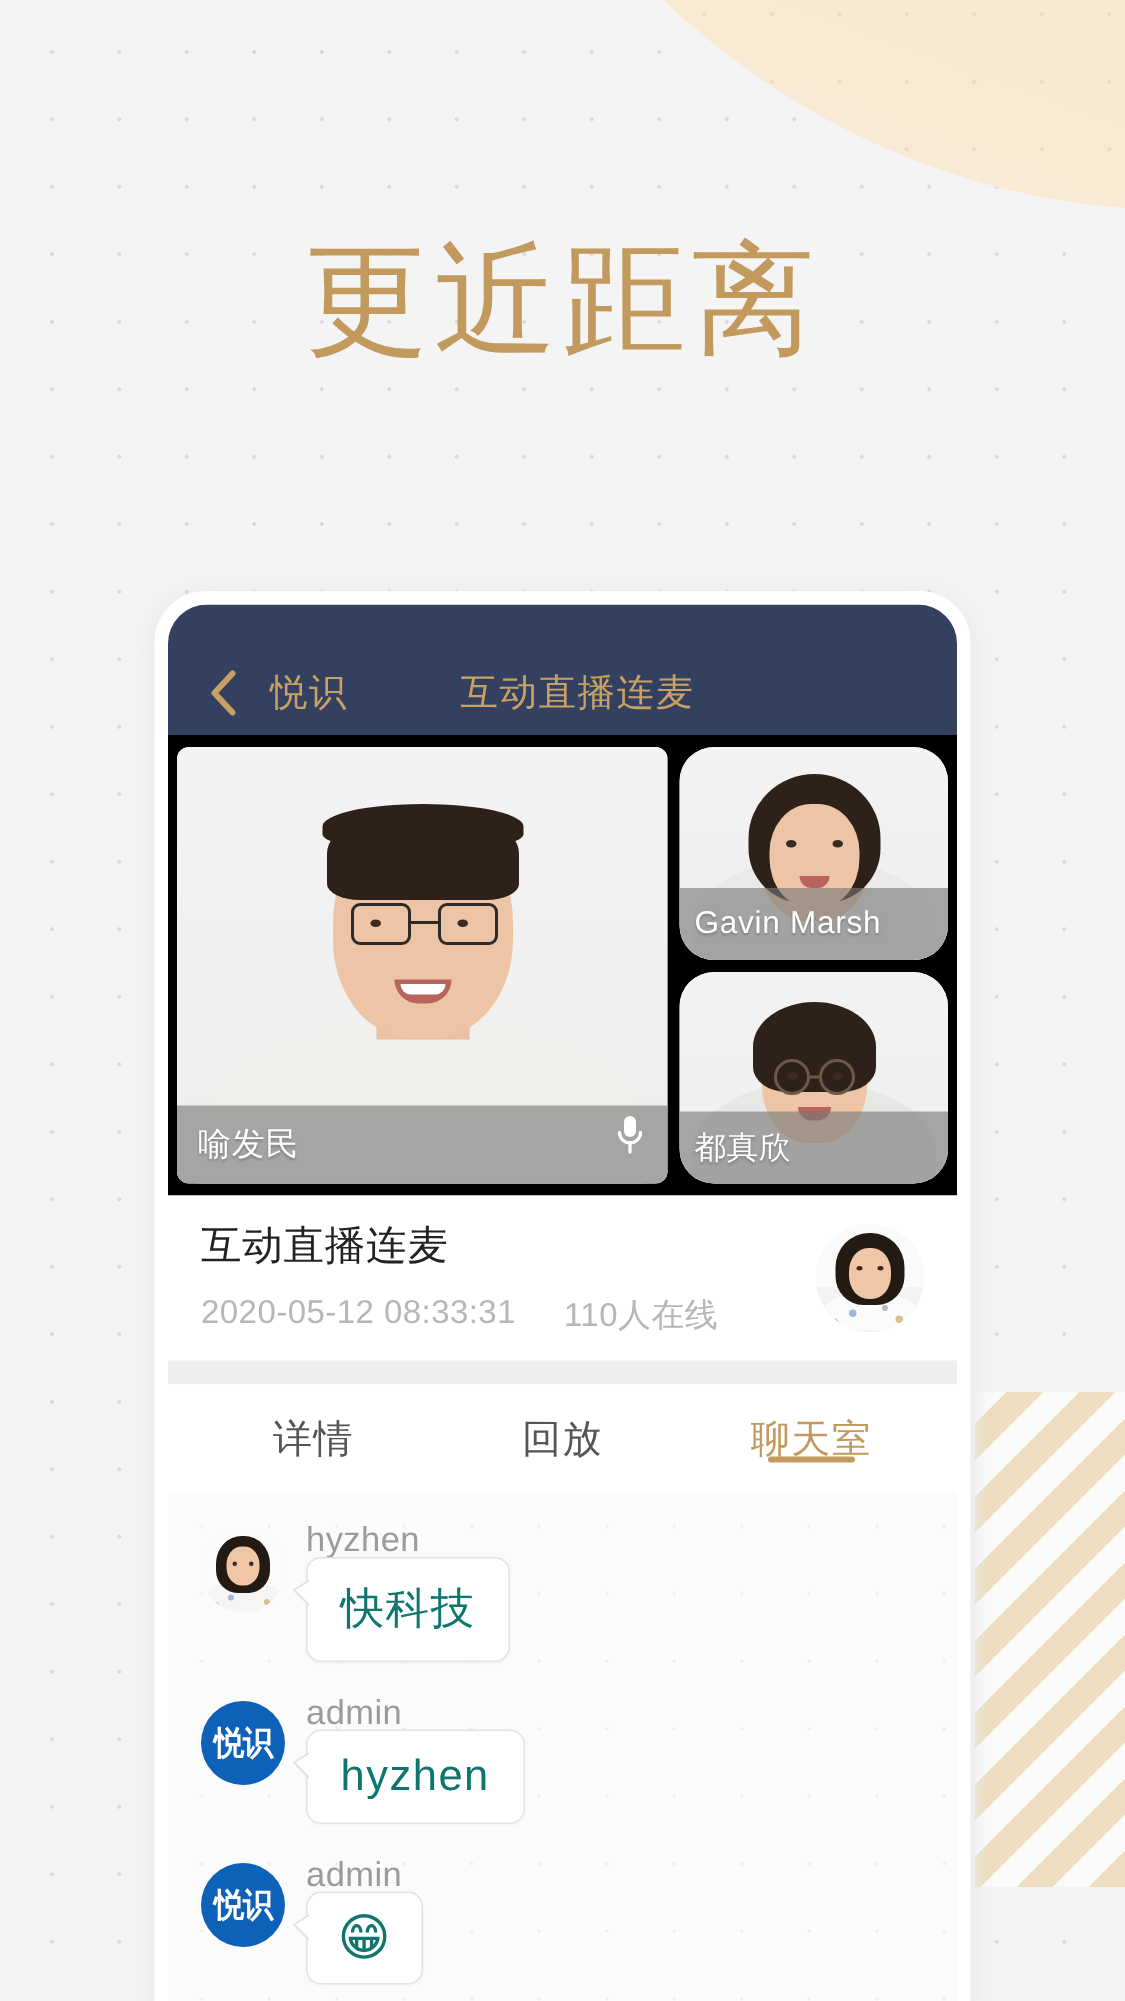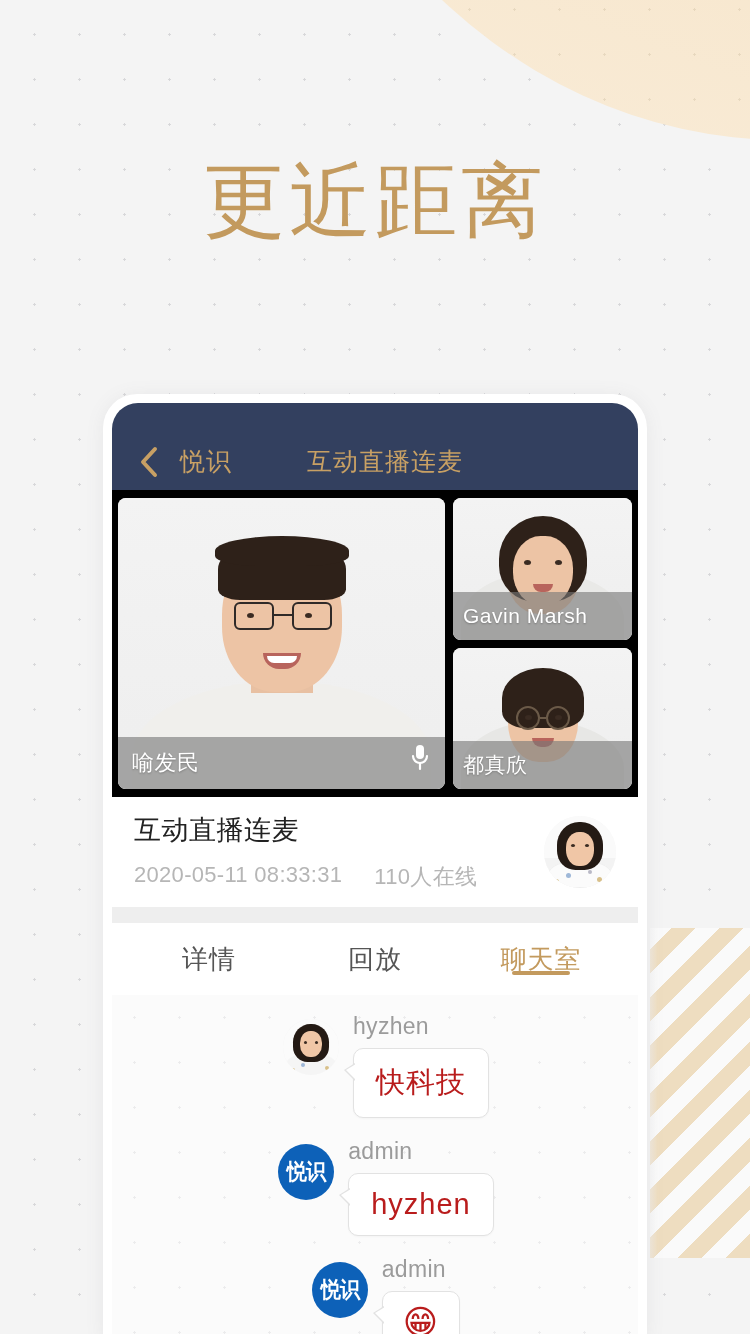--- a/index.html
+++ b/index.html
@@ -121,21 +121,21 @@
     gap:8px;
   }
   .tile{
     position:relative;
     border-radius:8px;
     overflow:hidden;
     background:#efefef;
   }
   #tile-main{ flex:0 0 327px; height:291px; }
   #tile-side-col{ flex:1; display:flex; flex-direction:column; gap:8px; }
-  .tile-side{ flex:1; }
+  .tile-side{ flex:1;border-radius:23px; }
 
   .tile-photo{ position:absolute; inset:0; }
   .tile-label-bar{
     position:absolute; left:0; right:0; bottom:0;
     height:52px;
     background:rgba(120,120,120,.62);
     display:flex; align-items:center;
     padding:0 14px;
   }
   .tile-side .tile-label-bar{ height:48px; padding:0 10px; }
@@ -199,40 +199,40 @@
     background:#c39a5e;
   }
 
   
   #chat{
     flex:1; background:#fbfbfb; overflow:hidden;
     padding:16px 0 0 0;
     background-image:radial-gradient(circle, rgba(180,180,185,.22) 1px, transparent 1.1px);
     background-size:45px 45px;
   }
-  .msg{ display:flex; padding:0 0 0 22px; margin-bottom:18px;justify-content:center; }
+  .msg{ display:flex; padding:0 0 0 22px; margin-bottom:18px; }
   .msg-avatar{
     width:56px; height:56px; border-radius:50%;
     flex:0 0 56px; overflow:hidden; position:relative;
     background:#f2f2f2; margin-top:8px;
   }
   .msg-avatar.admin{ background:#0d61b8; display:flex; align-items:center; justify-content:center; }
   .msg-avatar-logo{
     color:#ffffff; font-size:22px; font-weight:700; letter-spacing:-1px;
     transform:scaleX(.92);
   }
   .msg-body{ margin-left:14px; }
   .msg-user{ font-size:23px; color:#9b9b9b; letter-spacing:.3px; line-height:1; padding-top:4px;}
   .bubble{
-    display:inline-block; margin-top:10px;
+    display:inline-block; margin-top:0;
     background:#ffffff;
     border:1px solid #e2e2e2;
     border-radius:10px;
     padding:14px 22px;
-    font-size:29px; color:#b91c1c;
+    font-size:29px; color:#0f766e;
     position:relative;
     box-shadow:0 1px 2px rgba(0,0,0,.03);
     letter-spacing:1px;
   }
   .bubble::before{
     content:""; position:absolute;
     left:-10px; top:14px;
     width:0; height:0;
     border-top:7px solid transparent;
     border-bottom:11px solid transparent;
@@ -343,21 +343,21 @@
           </div>
         </div>
 
       </div>
     </div>
 
     <div id="info-row">
       <div id="info-text">
         <div id="info-title">互动直播连麦</div>
         <div id="info-sub">
-          <span id="info-date">2020-05-11 08:33:31</span>
+          <span id="info-date">2020-05-12 08:33:31</span>
           <span id="info-online">110人在线</span>
         </div>
       </div>
       <div id="info-avatar">
         <div style="position:absolute;inset:0;background:#fafafa;"></div>
         <div style="position:absolute;left:50%;transform:translateX(-50%);bottom:0;width:72px;height:30px;background:#f3f3f3;"></div>
         <div style="position:absolute;left:50%;transform:translateX(-50%);bottom:0;width:64px;height:28px;background:#fbfbfb;border-radius:50% 50% 0 0;
                     box-shadow:inset 0 0 0 1px #efefef;"></div>
         <div style="position:absolute;left:50%;transform:translateX(-50%);top:10px;width:34px;height:42px;border-radius:48%;background:#f0c6a6;"></div>
         <div style="position:absolute;left:50%;transform:translateX(-50%);top:6px;width:46px;height:48px;border-radius:48% 48% 40% 40%;background:#241a14;"></div>

